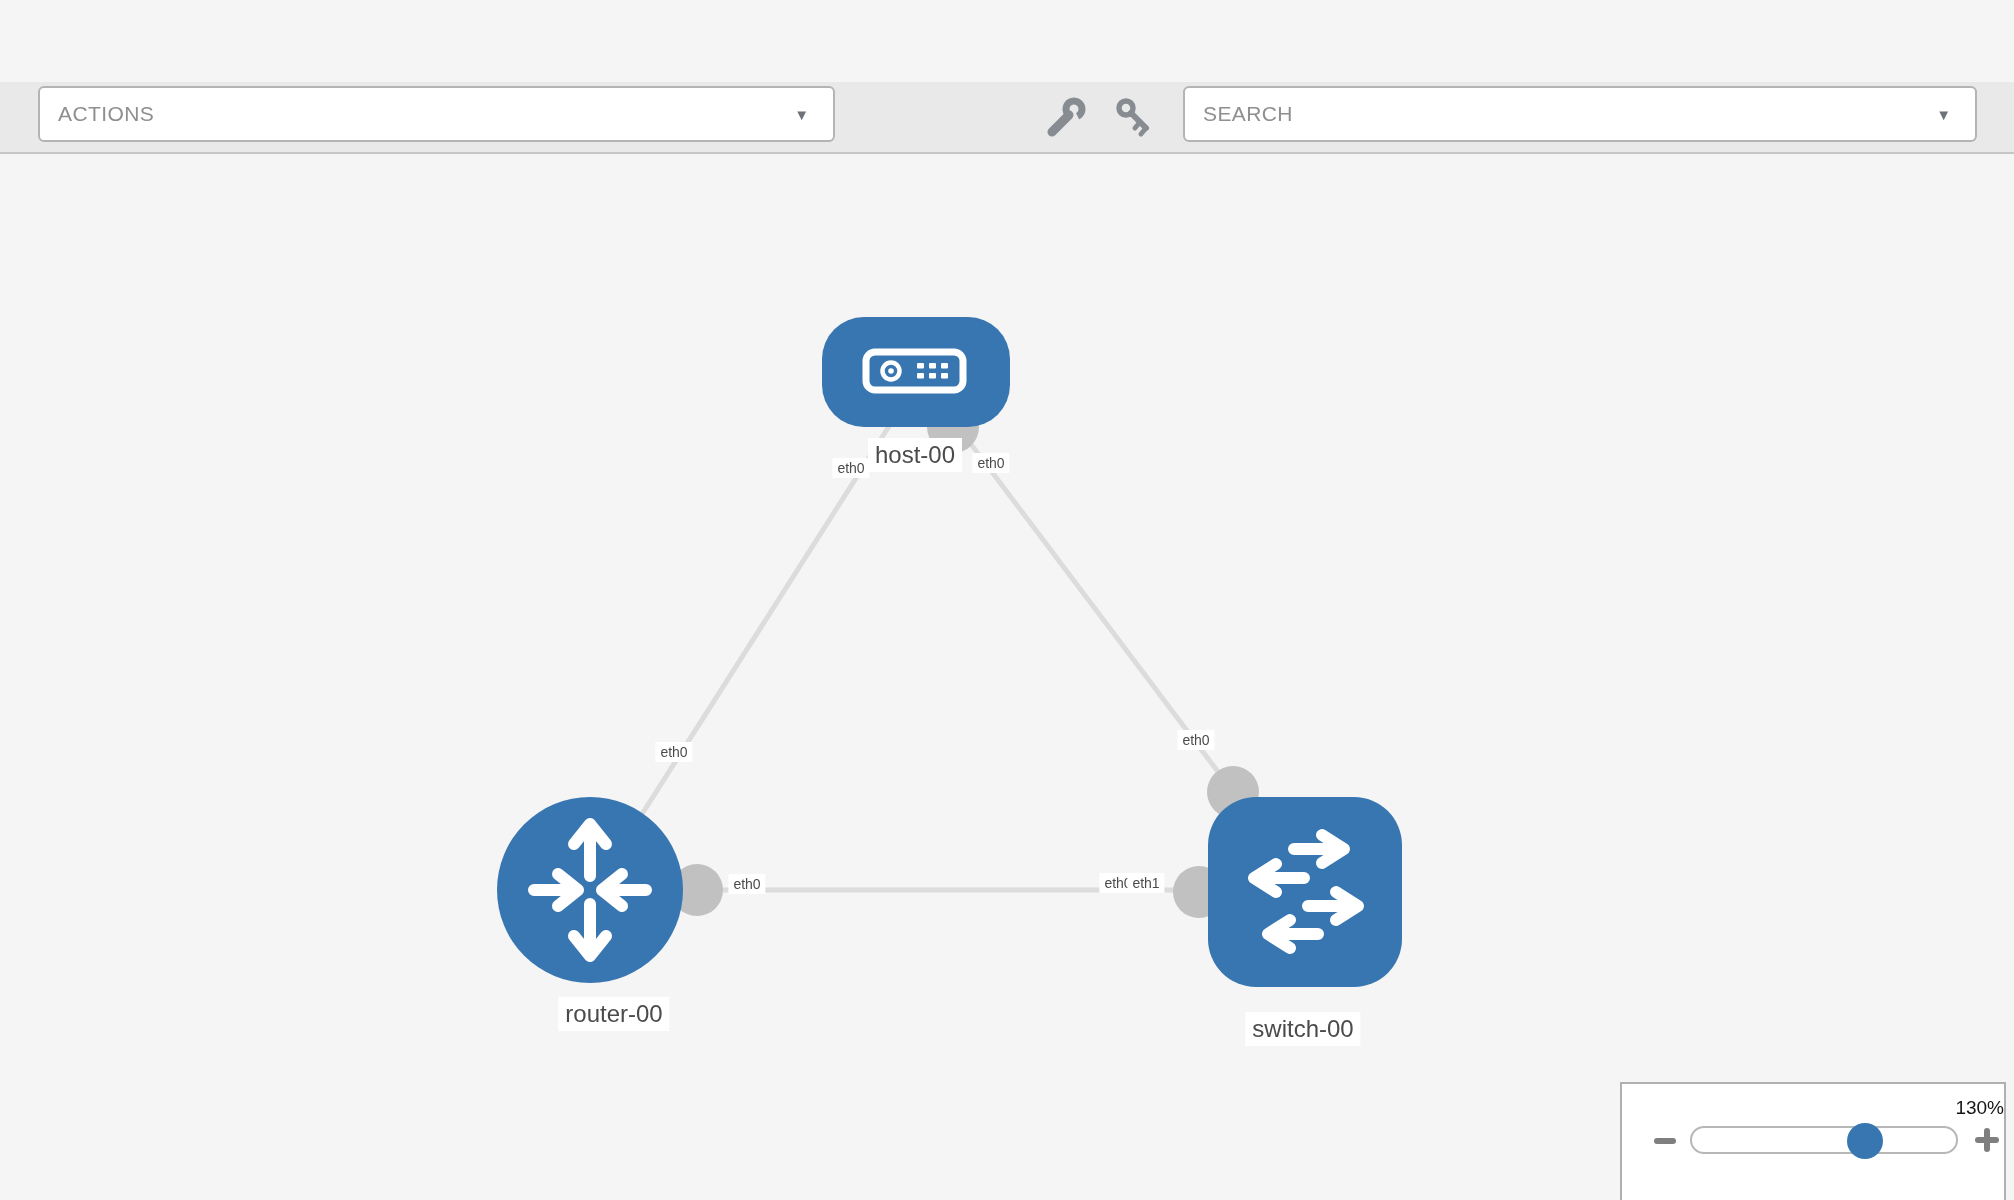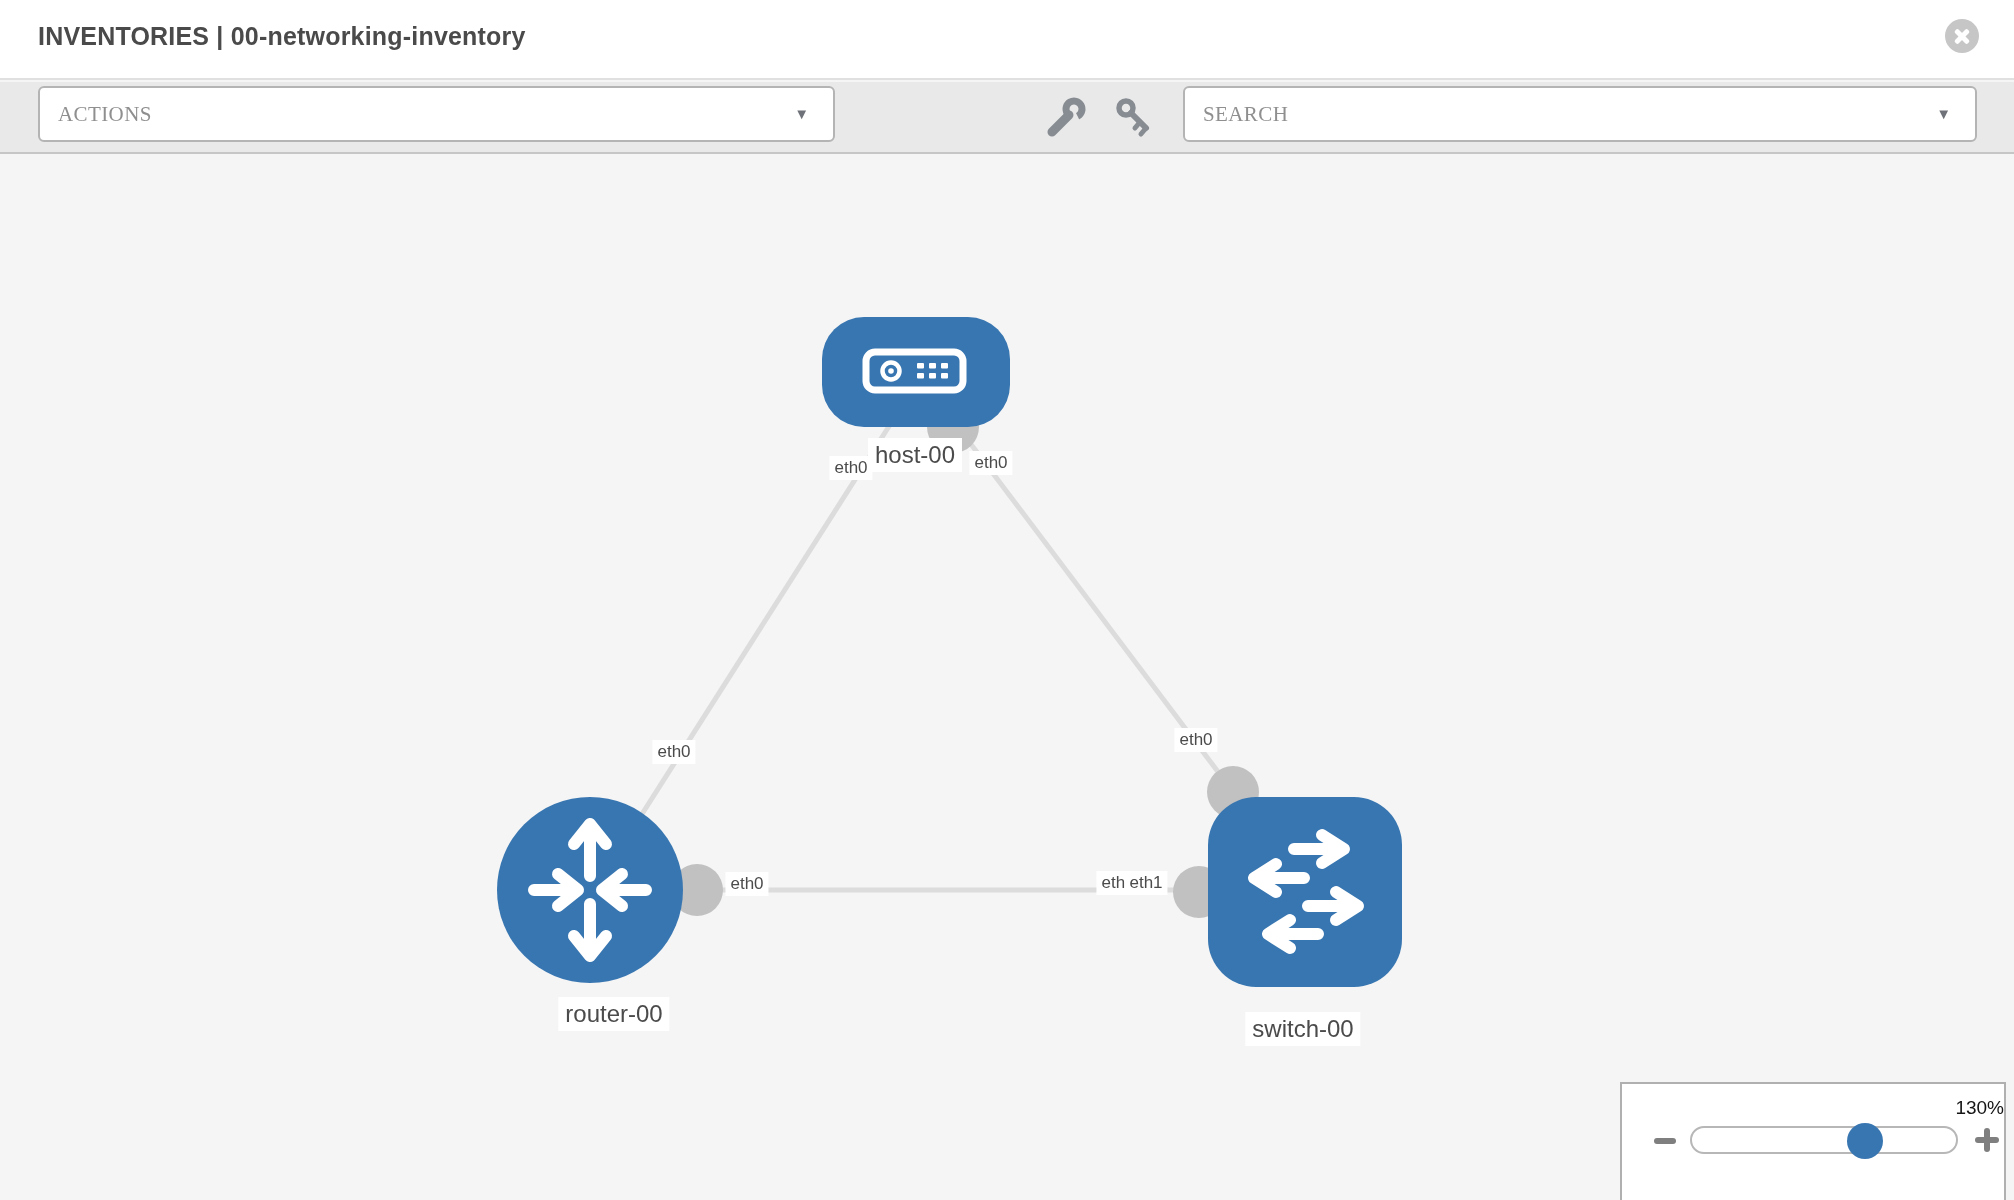--- a/index.html
+++ b/index.html
@@ -14,40 +14,40 @@
                   color:#4a4a4a; letter-spacing:0.2px; }
   .close-btn { position:absolute; left:1945px; top:19px; width:34px; height:34px;
                border-radius:50%; background:#c6c6c6; cursor:pointer; }
   .close-btn .bar { position:absolute; left:8px; top:14.5px; width:18px; height:5px;
                     background:#ffffff; border-radius:2px; }
   .close-btn .bar.b1 { transform:rotate(45deg); }
   .close-btn .bar.b2 { transform:rotate(-45deg); }
 
   
   .toolbar { position:absolute; left:0; top:82px; width:2014px; height:72px;
-             background:#e9e9e9; border-bottom:2px solid #c6c6c6; z-index:6;font-family:Liberation Serif, serif; }
+             background:#e9e9e9; border-bottom:2px solid #c6c6c6; z-index:6; }
   .select-box { position:absolute; top:4px; height:56px; background:#ffffff;
                 border:2px solid #b4b4b4; border-radius:6px; cursor:pointer; }
   .select-box.actions { left:38px;  width:797px; }
   .select-box.search  { left:1183px; width:794px; }
   .select-label { position:absolute; left:18px; top:14px; font-size:21px; color:#8f8f8f;
                   letter-spacing:0.4px; }
   .caret { position:absolute; right:24px; top:18px; font-size:15px; color:#6f7379; }
   .tool-ic { position:absolute; top:14px; width:44px; height:44px; cursor:pointer; }
   .tool-ic.wrench { left:1044px; }
   .tool-ic.key    { left:1112px; }
 
   
   .canvas-svg { position:absolute; left:0; top:0; width:2014px; height:1200px; z-index:1; }
 
   
   .lbl { position:absolute; transform:translate(-50%,-50%); background:#ffffff;
          color:#4b4b4b; white-space:nowrap; z-index:3; }
   .lbl-node { font-size:24px; padding:3px 7px; z-index:4; }
-  .lbl-if   { font-size:17px; padding:2px 5px;text-align:center; }
+  .lbl-if   { font-size:14px; padding:2px 5px;text-align:center; }
   #lbl-host   { left:915px;  top:455px;text-align:center; }
   #lbl-router { left:614px;  top:1014px; }
   #lbl-switch { left:1303px; top:1013px;margin-top:16px; }
   #if-host-left  { left:851px;  top:468px; }
   #if-host-right { left:991px;  top:463px; }
   #if-router-up  { left:674px;  top:752px; }
   #if-switch-up  { left:1196px; top:740px; }
   #if-trunk-r    { left:747px;  top:884px; }
   #if-trunk-s-b  { left:1118px; top:883px; z-index:2; }
   #if-trunk-s-f  { left:1146px; top:883px; z-index:3; }
@@ -133,27 +133,20 @@
   <span class="lbl lbl-node" id="lbl-switch">switch-00</span>
 
   <span class="lbl lbl-if" id="if-host-left">eth0</span>
   <span class="lbl lbl-if" id="if-host-right">eth0</span>
   <span class="lbl lbl-if" id="if-router-up">eth0</span>
   <span class="lbl lbl-if" id="if-switch-up">eth0</span>
   <span class="lbl lbl-if" id="if-trunk-r">eth0</span>
   <span class="lbl lbl-if" id="if-trunk-s-b">eth0</span>
   <span class="lbl lbl-if" id="if-trunk-s-f">eth1</span>
 
-  <div class="header">
-    <div class="header-title">INVENTORIES | 00-networking-inventory</div>
-    <div class="close-btn">
-      <div class="bar b1"></div>
-        <div class="bar b2"></div>
-    </div>
-  </div>
 
   <div class="toolbar">
     <div class="select-box actions">
       <span class="select-label">ACTIONS</span>
       <span class="caret">▼</span>
     </div>
 
     <svg class="tool-ic wrench" viewBox="0 0 44 44" xmlns="http://www.w3.org/2000/svg">
       <circle cx="30" cy="13" r="8" fill="none" stroke="#878c92" stroke-width="7" stroke-dasharray="38 14" transform="rotate(150 30 13)"></circle>
       <line x1="8" y1="36" x2="25" y2="19" stroke="#878c92" stroke-width="9" stroke-linecap="round"></line>

